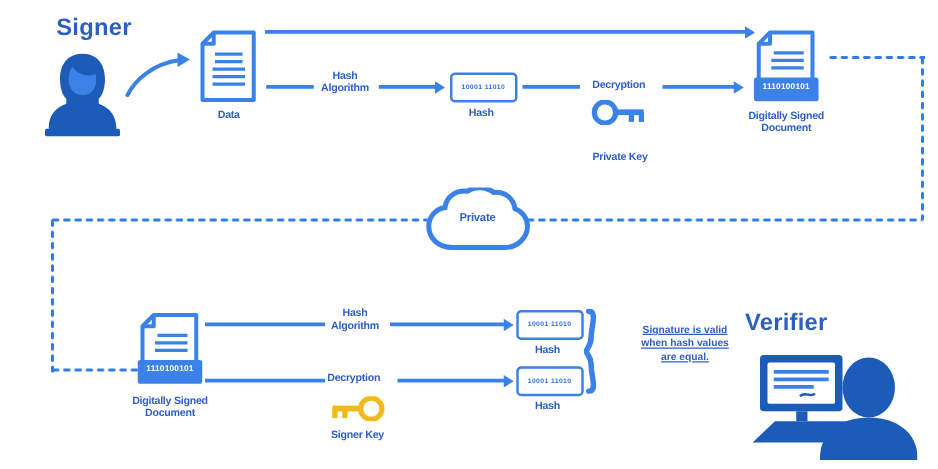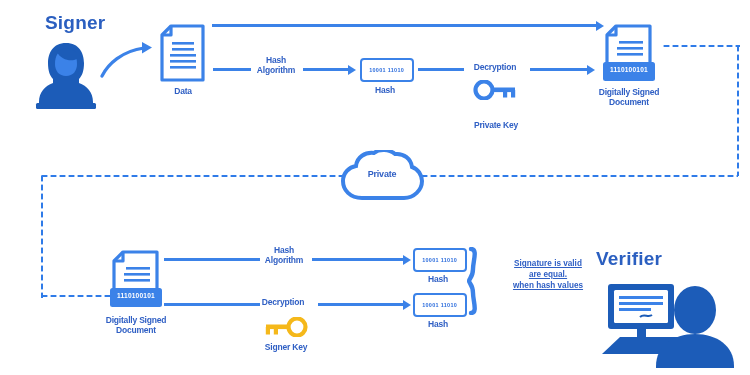--- a/index.html
+++ b/index.html
@@ -233,22 +233,22 @@
   <div class="abs lbl lbl-md" style="left:413px; top:320px; width:50px;">Hash</div>
 
   <div class="abs" style="left:467px; top:247px;">
     <svg width="18" height="68" viewBox="0 0 18 68">
       <path d="M4 2 C11 2 6 14 6 22 C6 30 2 32 2 34 C2 36 6 38 6 46 C6 54 11 66 4 66" fill="none" stroke="#3b82e8" stroke-width="4.4" stroke-linecap="round"></path>
     </svg>
   </div>
 
   <div class="abs vtext" style="left:492px; top:258px; width:112px;text-decoration:underline;">
     <div>Signature is valid</div>
+    <div>when hash values</div>
     <div>are equal.</div>
-    <div>when hash values</div>
   </div>
 
   <div class="abs title" style="left:596px; top:248px;">Verifier</div>
 
   <div class="abs" style="left:600px; top:282px;">
     <svg width="134" height="86" viewBox="0 0 134 86">
 
       <rect x="8" y="2" width="66" height="45" rx="3" fill="#1c5cb8"></rect>
       <rect x="14" y="8" width="54" height="33" rx="1.5" fill="#ffffff"></rect>
       <rect x="19" y="14" width="44" height="3" fill="#3b82e8"></rect>

